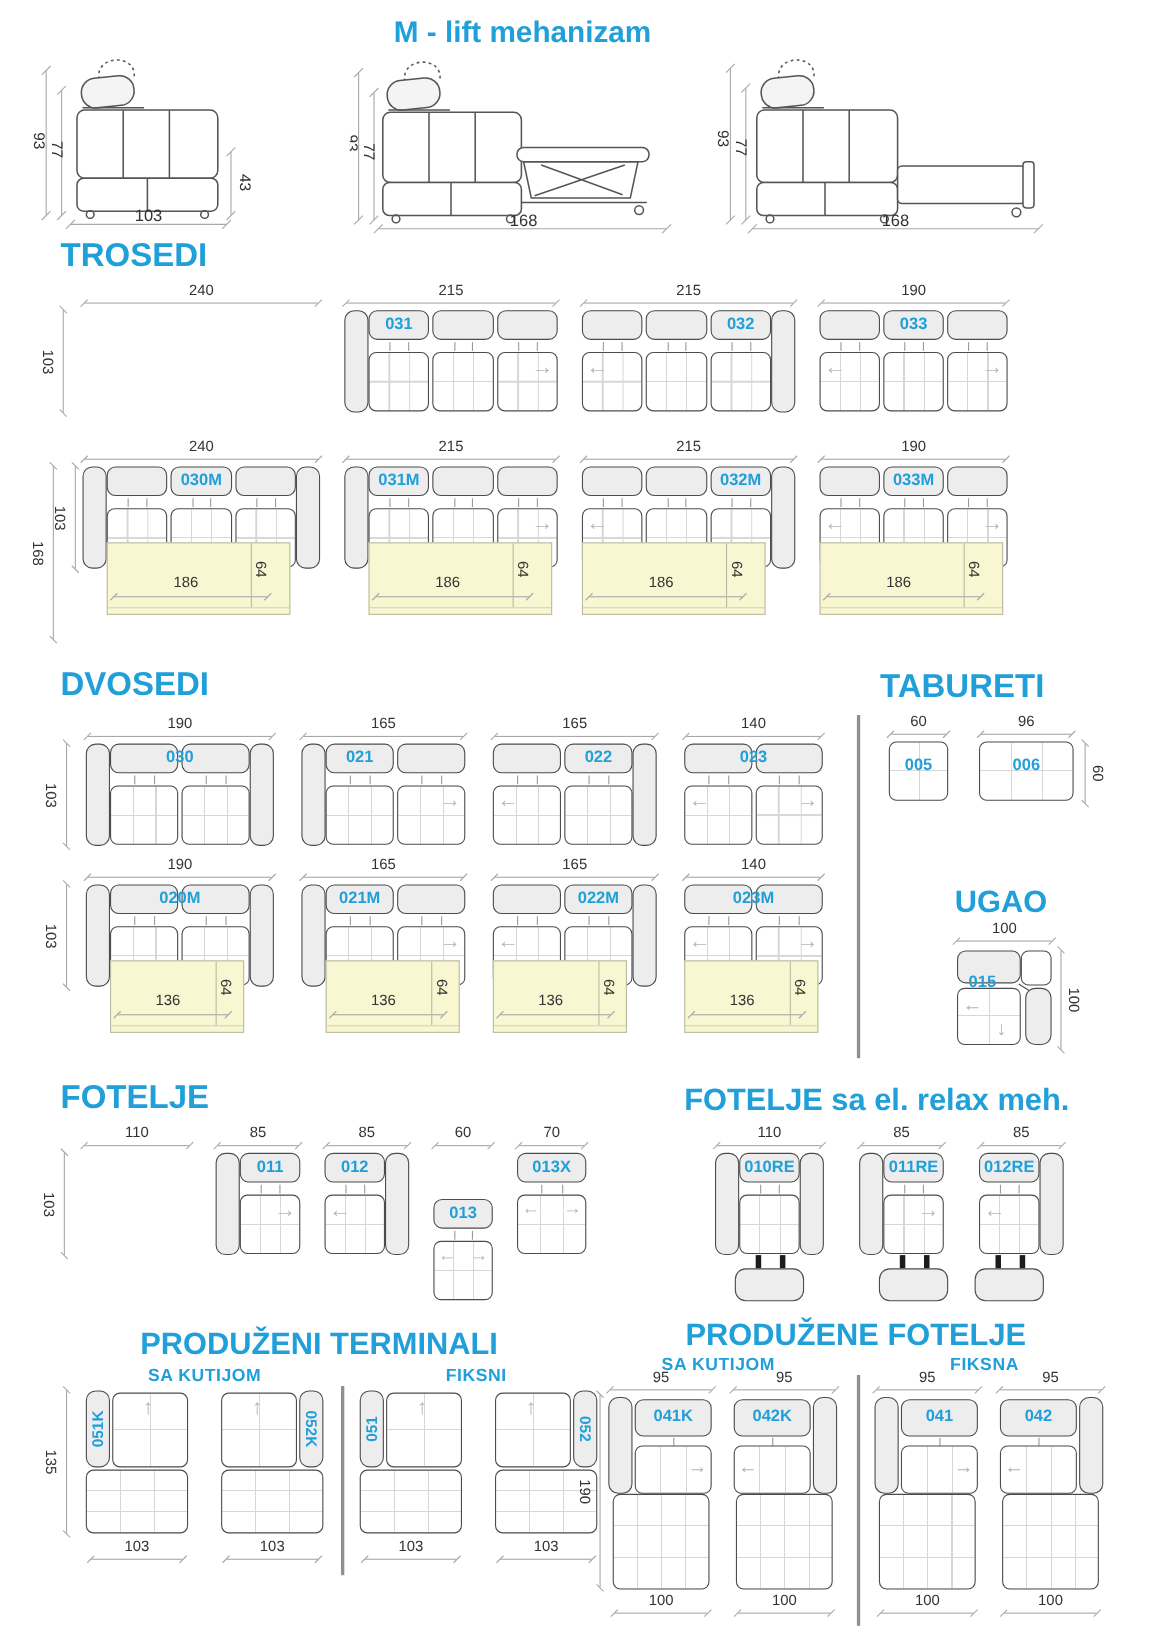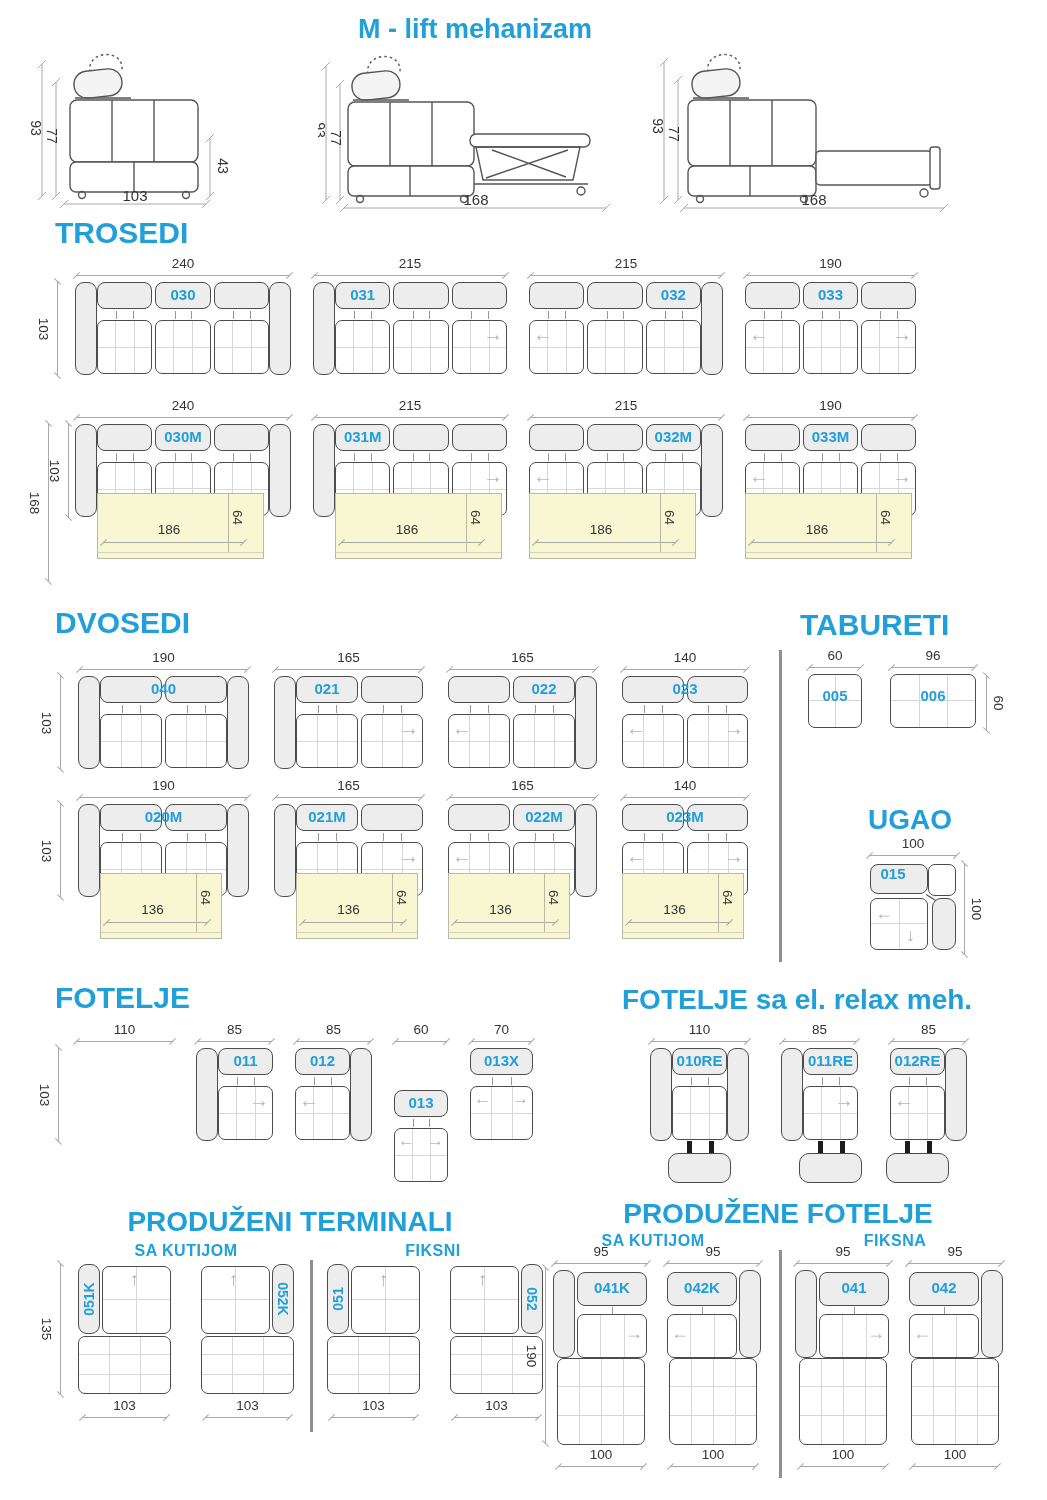--- a/index.html
+++ b/index.html
@@ -134,37 +134,20 @@
   <div class="sec-title mid" style="left:558px;top:1198px;width:440px;text-align:center">PRODUŽENE FOTELJE</div>
   <div class="sub-title" style="left:548px;top:1232px;width:210px">SA KUTIJOM</div>
   <div class="sub-title" style="left:790px;top:1232px;width:210px">FIKSNA</div>
 
   <div class="row" id="rowT1" style="left: 75px; top: 258px; gap: 22px;">
       <div class="unit" style="width: 216px;">
         <div class="dim-h">
           <div class="num">240</div>
           <div class="dim-line"></div>
         </div>
-        <div class="sofa-body" style="height: 93px;">
-          <div class="arm" style="left: 0px;"></div>
-          <div class="arm" style="right: 0px;"></div>
-          <div class="cushion" style="left: 22px; width: 55.3333px;"></div>
-          <div class="seat" style="left: 22px; width: 55.3333px; background-image: repeating-linear-gradient(90deg, transparent 0px, transparent 17.4444px, rgb(215, 215, 215) 17.4444px, rgb(215, 215, 215) 18.4444px), repeating-linear-gradient(0deg, transparent 0px, transparent 25.5px, rgb(215, 215, 215) 25.5px, rgb(215, 215, 215) 26.5px);"></div>
-          <div class="tick" style="left: 41.3667px;"></div>
-          <div class="tick" style="left: 57.9667px;"></div>
-          <div class="cushion" style="left: 80.3333px; width: 55.3333px;"></div>
-          <div class="seat" style="left: 80.3333px; width: 55.3333px; background-image: repeating-linear-gradient(90deg, transparent 0px, transparent 17.4444px, rgb(215, 215, 215) 17.4444px, rgb(215, 215, 215) 18.4444px), repeating-linear-gradient(0deg, transparent 0px, transparent 25.5px, rgb(215, 215, 215) 25.5px, rgb(215, 215, 215) 26.5px);"></div>
-          <div class="tick" style="left: 99.7px;"></div>
-          <div class="tick" style="left: 116.3px;"></div>
-          <div class="cushion" style="left: 138.667px; width: 55.3333px;"></div>
-          <div class="seat" style="left: 138.667px; width: 55.3333px; background-image: repeating-linear-gradient(90deg, transparent 0px, transparent 17.4444px, rgb(215, 215, 215) 17.4444px, rgb(215, 215, 215) 18.4444px), repeating-linear-gradient(0deg, transparent 0px, transparent 25.5px, rgb(215, 215, 215) 25.5px, rgb(215, 215, 215) 26.5px);"></div>
-          <div class="tick" style="left: 158.033px;"></div>
-          <div class="tick" style="left: 174.633px;"></div>
-          <div class="model" style="left: 22px; width: 172px;">030</div>
-        </div>
       </div>
       <div class="unit" style="width: 194px;">
         <div class="dim-h">
           <div class="num">215</div>
           <div class="dim-line"></div>
         </div>
         <div class="sofa-body" style="height: 93px;">
           <div class="arm" style="left: 0px;"></div>
           <div class="cushion" style="left: 22px; width: 55.3333px;"></div>
           <div class="seat" style="left: 22px; width: 55.3333px; background-image: repeating-linear-gradient(90deg, transparent 0px, transparent 17.4444px, rgb(215, 215, 215) 17.4444px, rgb(215, 215, 215) 18.4444px), repeating-linear-gradient(0deg, transparent 0px, transparent 25.5px, rgb(215, 215, 215) 25.5px, rgb(215, 215, 215) 26.5px);"></div>
@@ -361,21 +344,21 @@
           <div class="arm" style="left: 0px;"></div>
           <div class="arm" style="right: 0px;"></div>
           <div class="cushion" style="left: 22px; width: 62px;"></div>
           <div class="seat" style="left: 22px; width: 62px; background-image: repeating-linear-gradient(90deg, transparent 0px, transparent 19.6667px, rgb(215, 215, 215) 19.6667px, rgb(215, 215, 215) 20.6667px), repeating-linear-gradient(0deg, transparent 0px, transparent 25.5px, rgb(215, 215, 215) 25.5px, rgb(215, 215, 215) 26.5px);"></div>
           <div class="tick" style="left: 43.7px;"></div>
           <div class="tick" style="left: 62.3px;"></div>
           <div class="cushion" style="left: 87px; width: 62px;"></div>
           <div class="seat" style="left: 87px; width: 62px; background-image: repeating-linear-gradient(90deg, transparent 0px, transparent 19.6667px, rgb(215, 215, 215) 19.6667px, rgb(215, 215, 215) 20.6667px), repeating-linear-gradient(0deg, transparent 0px, transparent 25.5px, rgb(215, 215, 215) 25.5px, rgb(215, 215, 215) 26.5px);"></div>
           <div class="tick" style="left: 108.7px;"></div>
           <div class="tick" style="left: 127.3px;"></div>
-          <div class="model" style="left: 22px; width: 127px;">040</div>
+          <div class="model" style="left: 22px; width: 127px;">030</div>
         </div>
       </div>
       <div class="unit" style="width: 149px;">
         <div class="dim-h">
           <div class="num">165</div>
           <div class="dim-line"></div>
         </div>
         <div class="sofa-body" style="height: 93px;">
           <div class="arm" style="left: 0px;"></div>
           <div class="cushion" style="left: 22px; width: 62px;"></div>
@@ -555,21 +538,21 @@
         </div>
       </div>
     </div>
   <div id="ugaoWrap" style="position:absolute;left:868px;top:838px;width:90px">
       <div class="dim-h">
         <div class="num">100</div>
         <div class="dim-line"></div>
       </div>
       <div style="position: relative; height: 90px;">
         <div class="gray-box" style="left: 2px; top: 2px; width: 58px; height: 30px; border-radius: 8px;"></div>
-        <div class="model" style="left: 2px; top: 3px; width: 46px;">015</div>
+        <div class="model" style="left: 2px; top: 22px; width: 46px;">015</div>
         <div class="white-box" style="left: 60px; top: 2px; width: 28px; height: 32px;"></div>
         <div class="diag" style="left: 58px; top: 32px; width: 24px; transform: rotate(32deg);"></div>
         <div class="gray-box" style="left: 64px; top: 36px; width: 24px; height: 52px;"></div>
         <div class="white-box" style="left: 2px; top: 36px; width: 58px; height: 52px; background-image: repeating-linear-gradient(90deg, transparent 0px, transparent 28px, rgb(215, 215, 215) 28px, rgb(215, 215, 215) 29px), repeating-linear-gradient(0deg, transparent 0px, transparent 25px, rgb(215, 215, 215) 25px, rgb(215, 215, 215) 26px);"></div>
         <div class="arrow" style="left: 7px; top: 42px; font-size: 18px;">←</div>
         <div class="arrow" style="left: 38px; top: 64px; font-size: 18px;">↓</div>
       </div>
     </div>
   <div class="row" id="rowF" style="left: 75px; top: 1024px; gap: 22px;">
       <div class="unit" style="width: 99px;">

